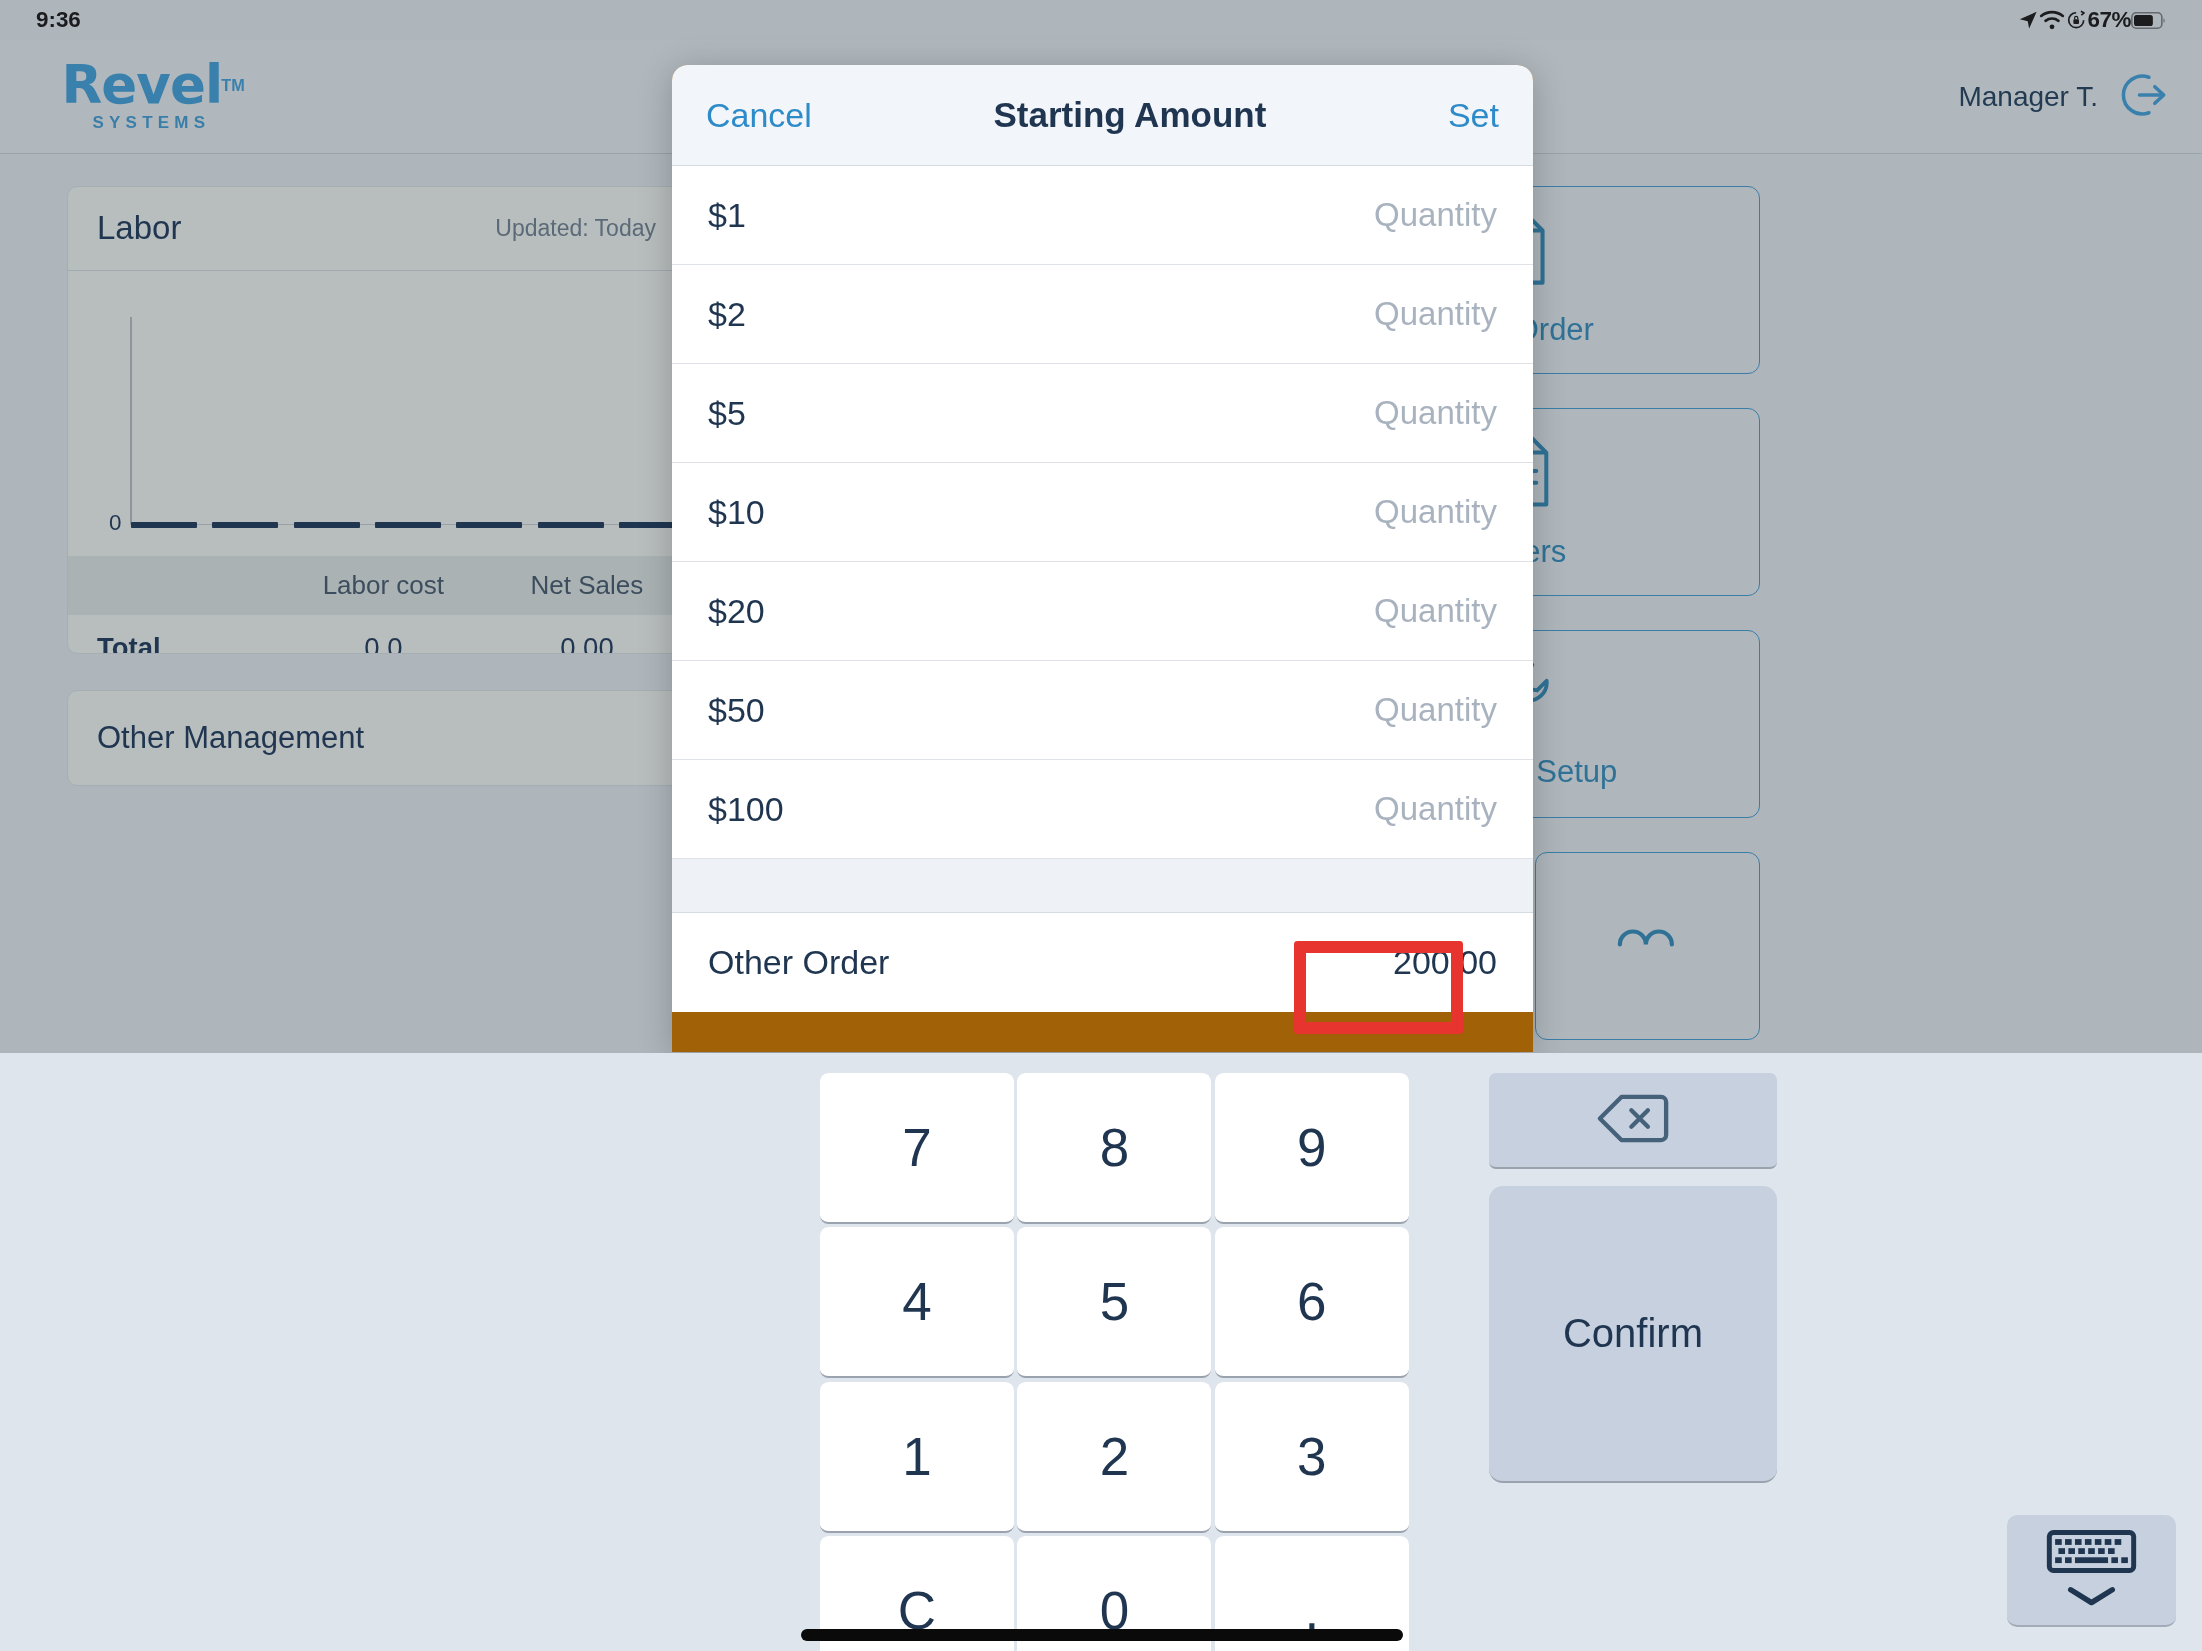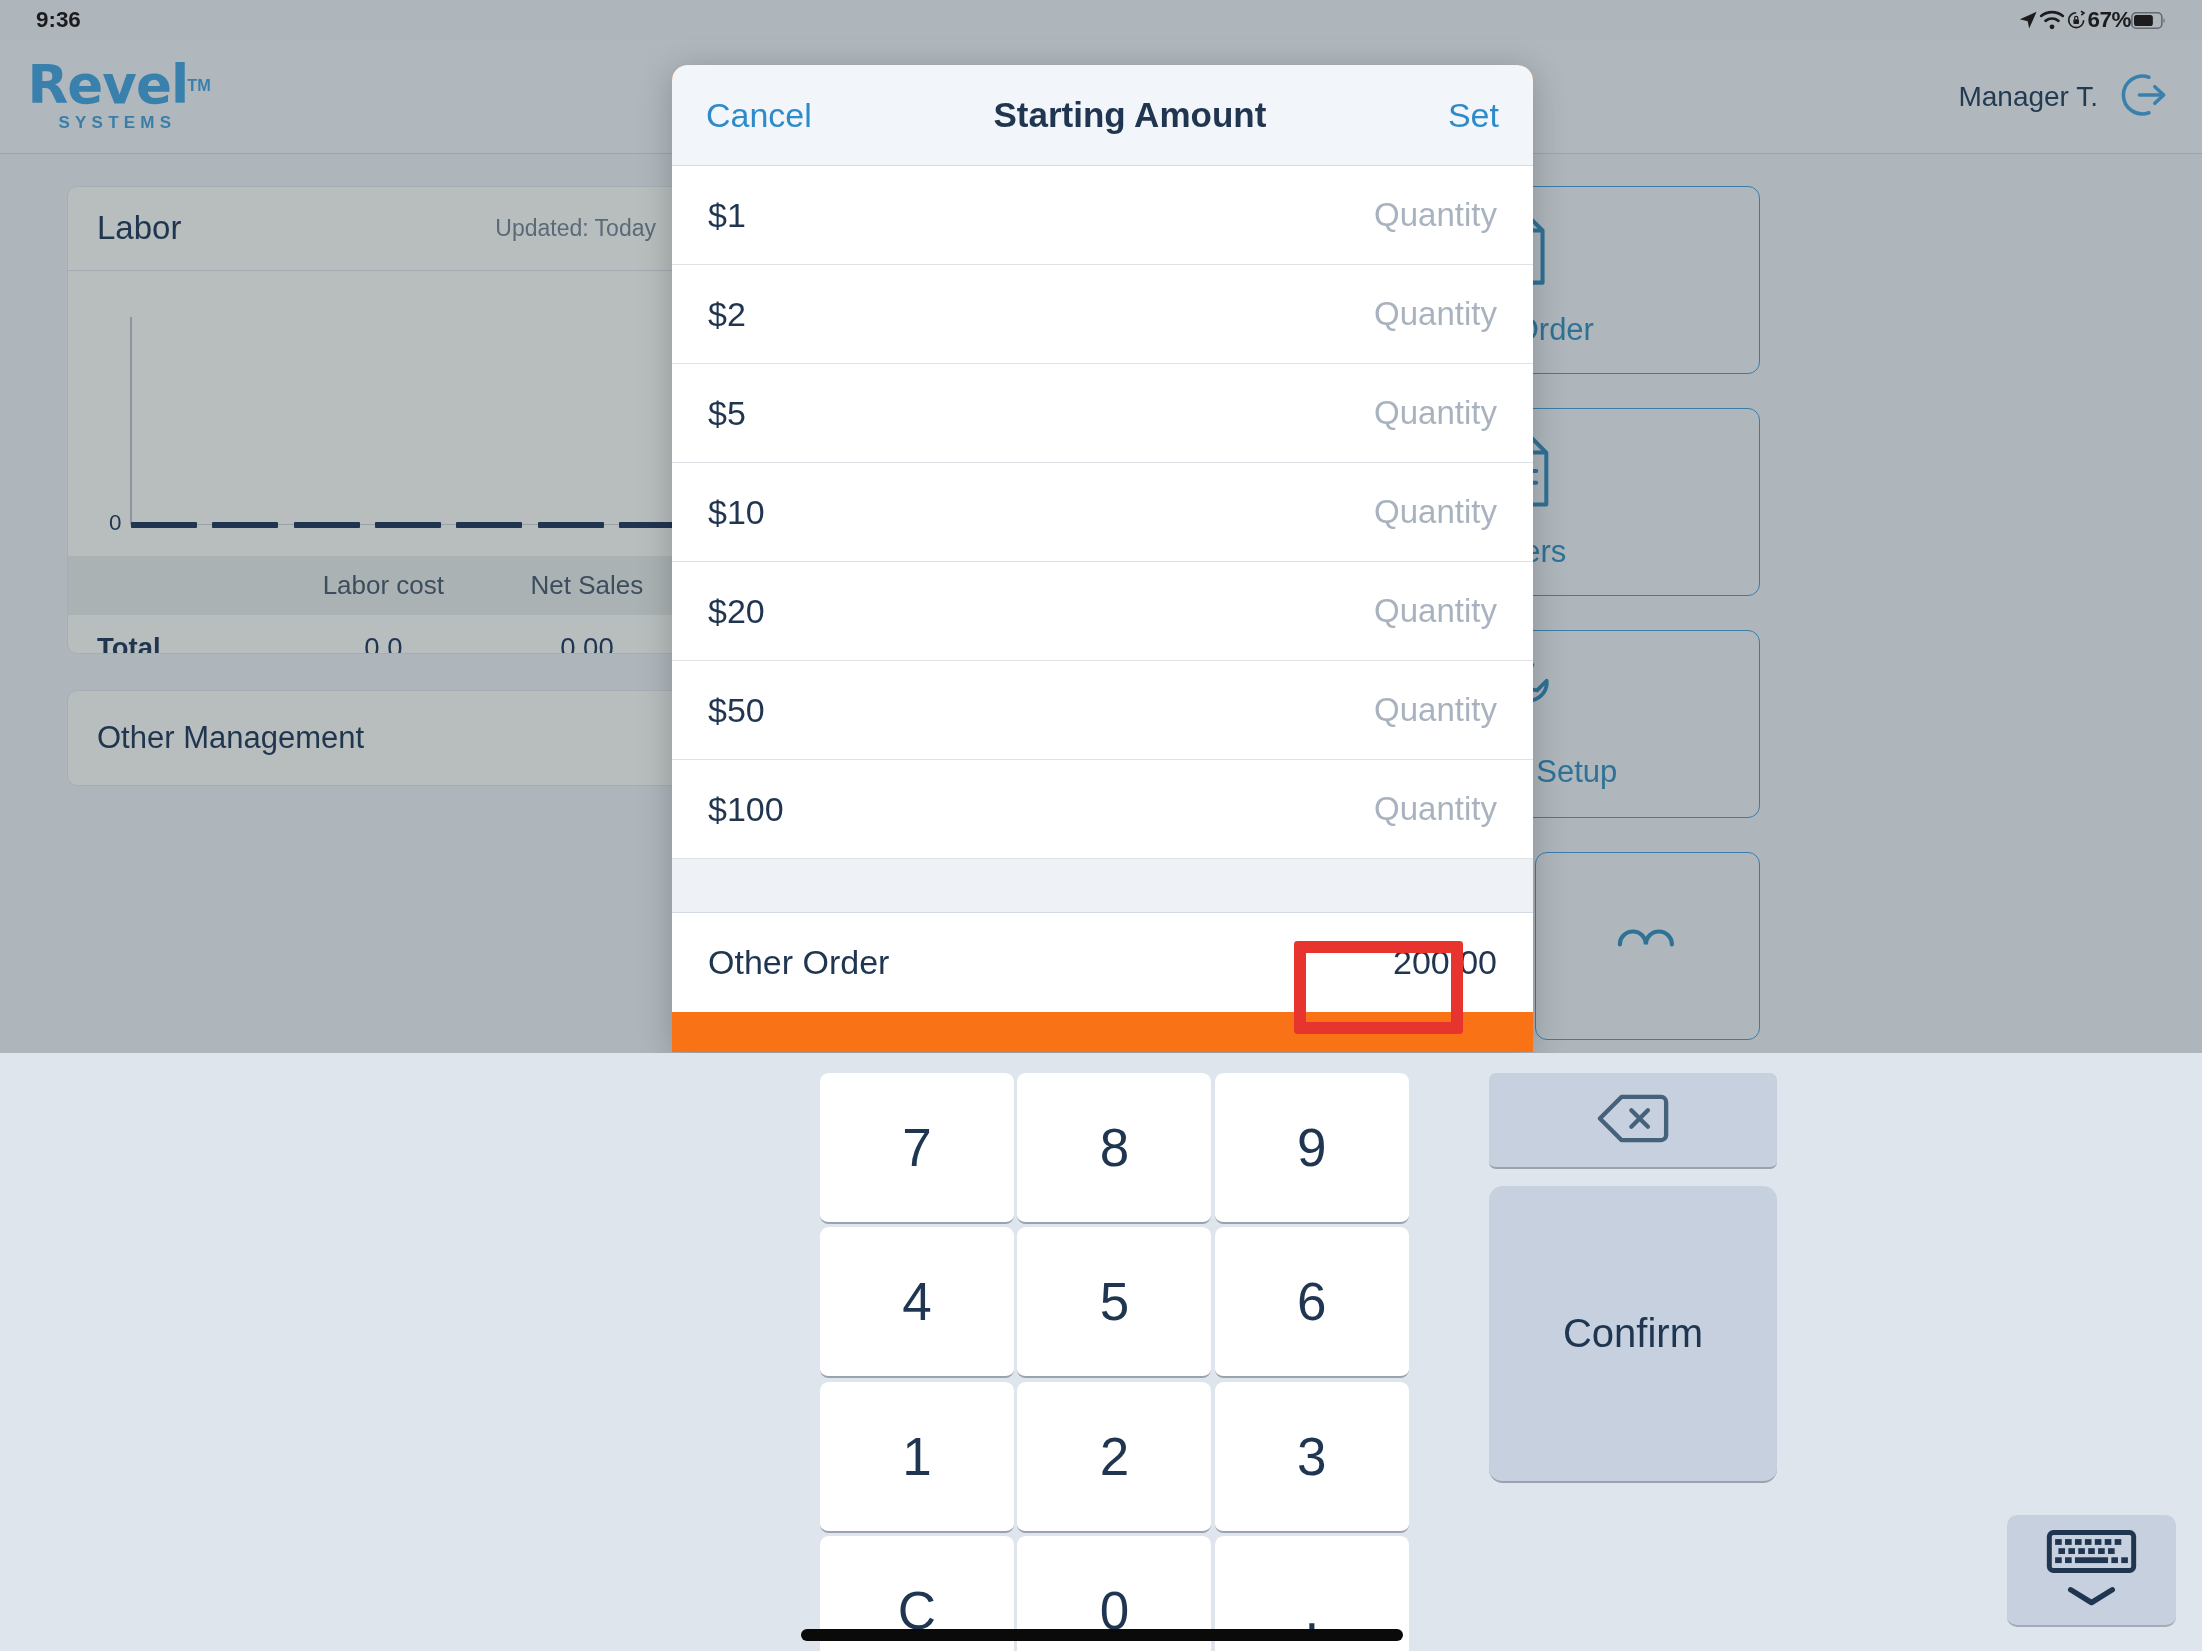--- a/index.html
+++ b/index.html
@@ -30,21 +30,21 @@
   .battery-pct { font-size: 22.4px; font-weight: bold; letter-spacing: -0.4px; }
 
   
   .header {
     position: absolute; top: 40px; left: 0; width: 2203px; height: 114px;
     background: #b0b8bd;
     display: flex; align-items: center; justify-content: space-between;
     padding: 0 34px 0 24px;
     border-bottom: 0.9px solid #9aa4ac;
   }
-  .logo-wrap { position: relative; padding-left: 3.4px; }
+  .logo-wrap { position: relative; padding-left: 3.4px; margin-left: 34px; }
   .logo-main {
     font-size: 53px; font-weight: bold; color: #3a80ad;
     letter-spacing: -0.9px; line-height: 0.95;
     font-family: "DejaVu Sans", sans-serif;
   }
   .logo-tm {
     position: absolute; top: 16px; right: -22.4px;
     font-size: 16.3px; color: #3a80ad; font-weight: bold;
   }
   .logo-sub {
@@ -128,21 +128,21 @@
   .tile-label { font-size: 31px; color: #2f7296; }
   .col-mid .tile, .col-right .tile { margin-bottom: 34px; }
   .tile-big { height: 188px; }
   .tile-row { display: flex; gap: 31px; }
   .tile-row .tile { flex: 1; height: 188px; margin-bottom: 0; }
 
   
   .modal {
     position: absolute; left: 672px; top: 65px;
     width: 861px; height: 987px;
-    background: #f97316;
+    background: #a16207;
     border-radius: 15.5px 15.5px 0 0;
     box-shadow: 0 5.2px 34px rgba(0,0,0,0.22);
     overflow: hidden;
   }
   .modal-head {
     height: 101px; background: #f2f5f9;
     display: flex; align-items: center; justify-content: space-between;
     padding: 0 34px; border-bottom: 0.9px solid #d4dbe3;
   }
   .modal-btn { font-size: 34px; color: #2e8bc9; }

